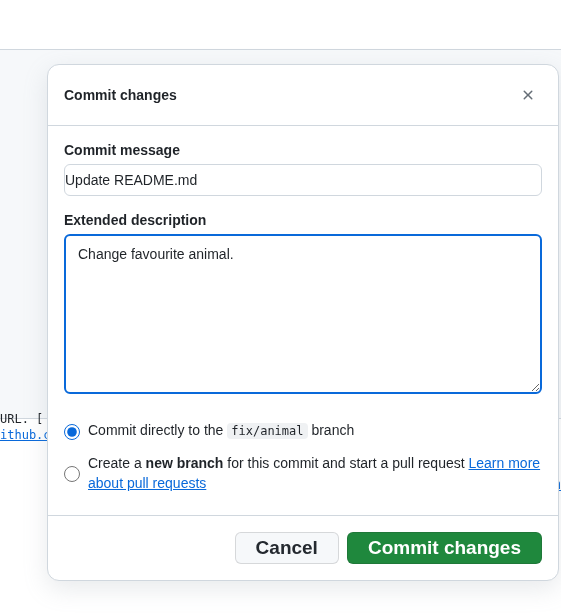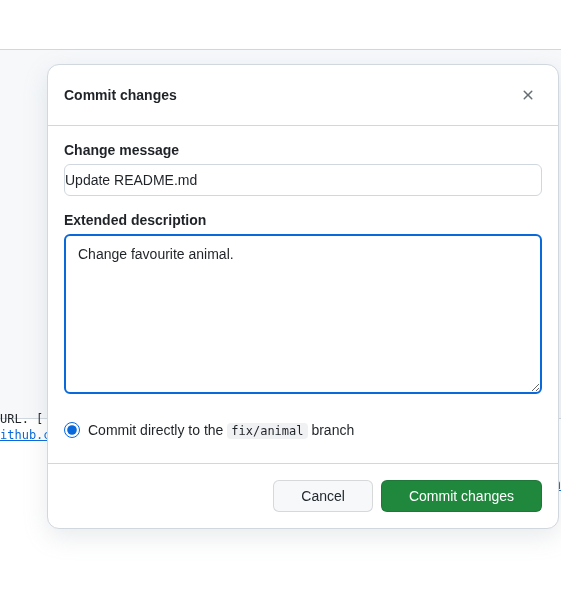--- a/index.html
+++ b/index.html
@@ -118,21 +118,21 @@
       font-family: inherit;
     }
     .form-group {
       margin-bottom: 16px;
     }
     .radio-group {
       margin-top: 16px;
     }
     .radio-row {
       display: flex;
-      align-items: flex-start;
+      align-items: center;
       gap: 8px;
       padding: 6px 0;
     }
     .radio-input {
       margin-top: 2px;
       width: 16px;
       height: 16px;
       accent-color: #0969da;
       cursor: pointer;
     }
@@ -158,23 +158,23 @@
       cursor: pointer;
     }
     .modal-footer {
       display: flex;
       justify-content: flex-end;
       gap: 8px;
       padding: 16px;
       border-top: 1px solid #d0d7de;
     }
     .btn {
-      padding: 5px 27px;
-      font-size: 14px;
-      font-weight: 400;
+      padding: 5px 20px;
+      font-size: 19px;
+      font-weight: 700;
       border-radius: 6px;
       cursor: pointer;
       line-height: 20px;
       font-family: inherit;
     }
     .btn-default {
       background: #f6f8fa;
       border: 1px solid rgba(31,35,40,0.15);
       color: #24292f;
     }
@@ -197,36 +197,42 @@
     <div class="modal-title">Commit changes</div>
     <button class="close-btn">
       <svg width="16" height="16" viewBox="0 0 16 16" fill="currentColor">
         <path d="M3.72 3.72a.75.75 0 0 1 1.06 0L8 6.94l3.22-3.22a.75.75 0 1 1 1.06 1.06L9.06 8l3.22 3.22a.75.75 0 1 1-1.06 1.06L8 9.06l-3.22 3.22a.75.75 0 0 1-1.06-1.06L6.94 8 3.72 4.78a.75.75 0 0 1 0-1.06Z"></path>
       </svg>
     </button>
   </div>
 
   <div class="modal-body">
     <div class="form-group">
-      <label class="form-label">Change message</label>
+      <label class="form-label">Commit message</label>
       <input class="form-input" type="text" value="Update README.md" style="">
     </div>
 
     <div class="form-group">
       <label class="form-label">Extended description</label>
       <textarea class="form-textarea" style="">Change favourite animal.</textarea>
     </div>
 
     <div class="radio-group">
       <div class="radio-row">
         <input type="radio" name="branch" class="radio-input" checked="" style="">
         <div class="radio-label">
           <span>Commit directly to the </span><code>fix/animal</code><span> branch</span>
         </div>
       </div>
+      <div class="radio-row">
+        <input type="radio" name="branch" class="radio-input" style="">
+        <div class="radio-label">
+          <span>Create a </span><strong>new branch</strong><span> for this commit and start a pull request </span><a>Learn more about pull requests</a>
+        </div>
+      </div>
     </div>
   </div>
 
   <div class="modal-footer">
     <button class="btn btn-default">Cancel</button>
     <button class="btn btn-primary">Commit changes</button>
   </div>
 </div>
 
 </body></html>

